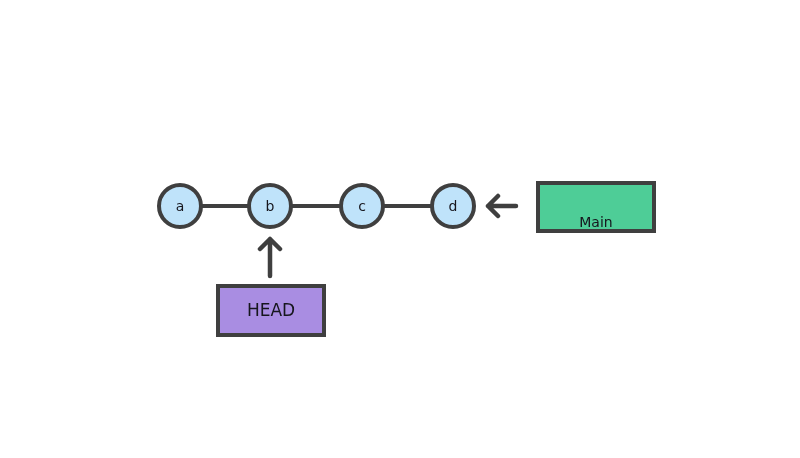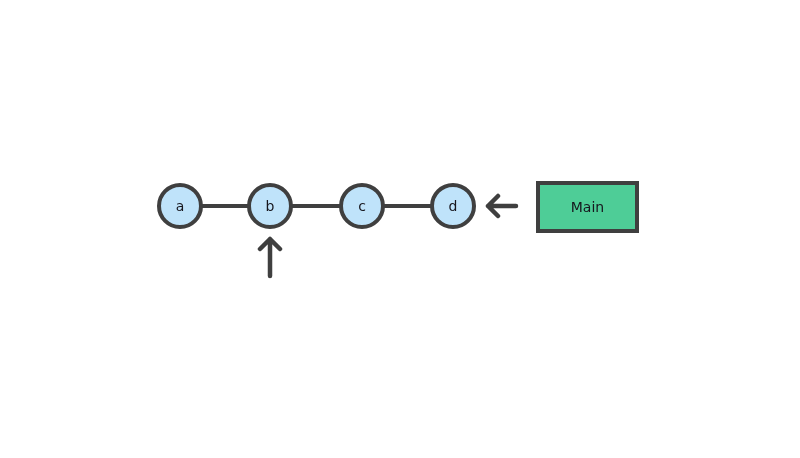--- a/index.html
+++ b/index.html
@@ -69,23 +69,24 @@
     box-sizing: border-box;
     z-index: 2;
   }
   .box span {
     color: var(--text, #16161d);
     line-height: 1;
   }
   .main-box {
     left: 536px;
     top: 181px;
-    width: 103px;
+    width: 120px;
     height: 52px;
     background: var(--main-fill, #4ecd97);
+    align-items: flex-end;
   }
   .main-box span { font-size: 14px; }
   .head-box {
     left: 216px;
     top: 284px;
     width: 110px;
     height: 53px;
     background: var(--head-fill, #a98de2);
   }
   .head-box span { font-size: 17px; }
@@ -115,14 +116,17 @@
   </svg>
 
   <div class="box main-box">
     <span>Main</span>
   </div>
 
   <svg class="arrow arrow-up" width="32" height="44" viewBox="0 0 32 44">
     <path d="M16 41 L16 4 M16 4 L6 14 M16 4 L26 14"></path>
   </svg>
 
+  <div class="box head-box">
+    <span>HEAD</span>
+  </div>
 
 </div>
 
 </body></html>

